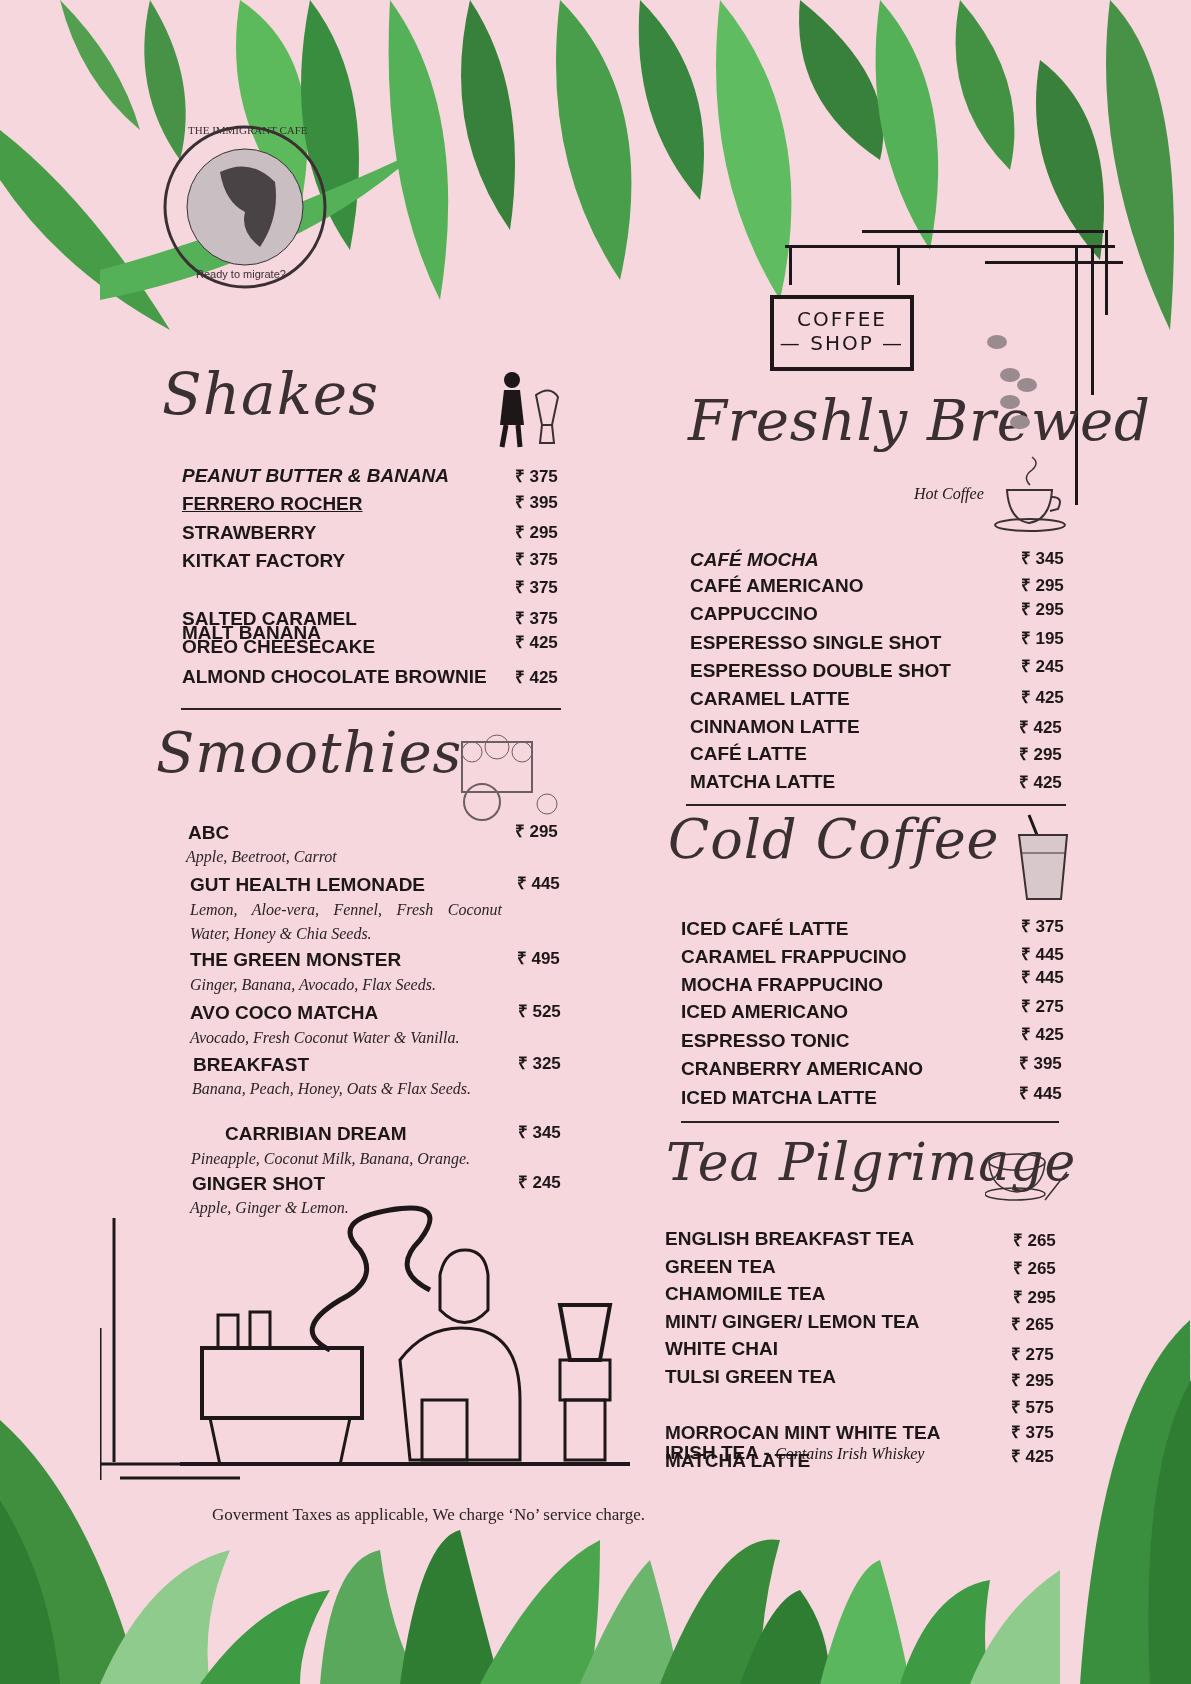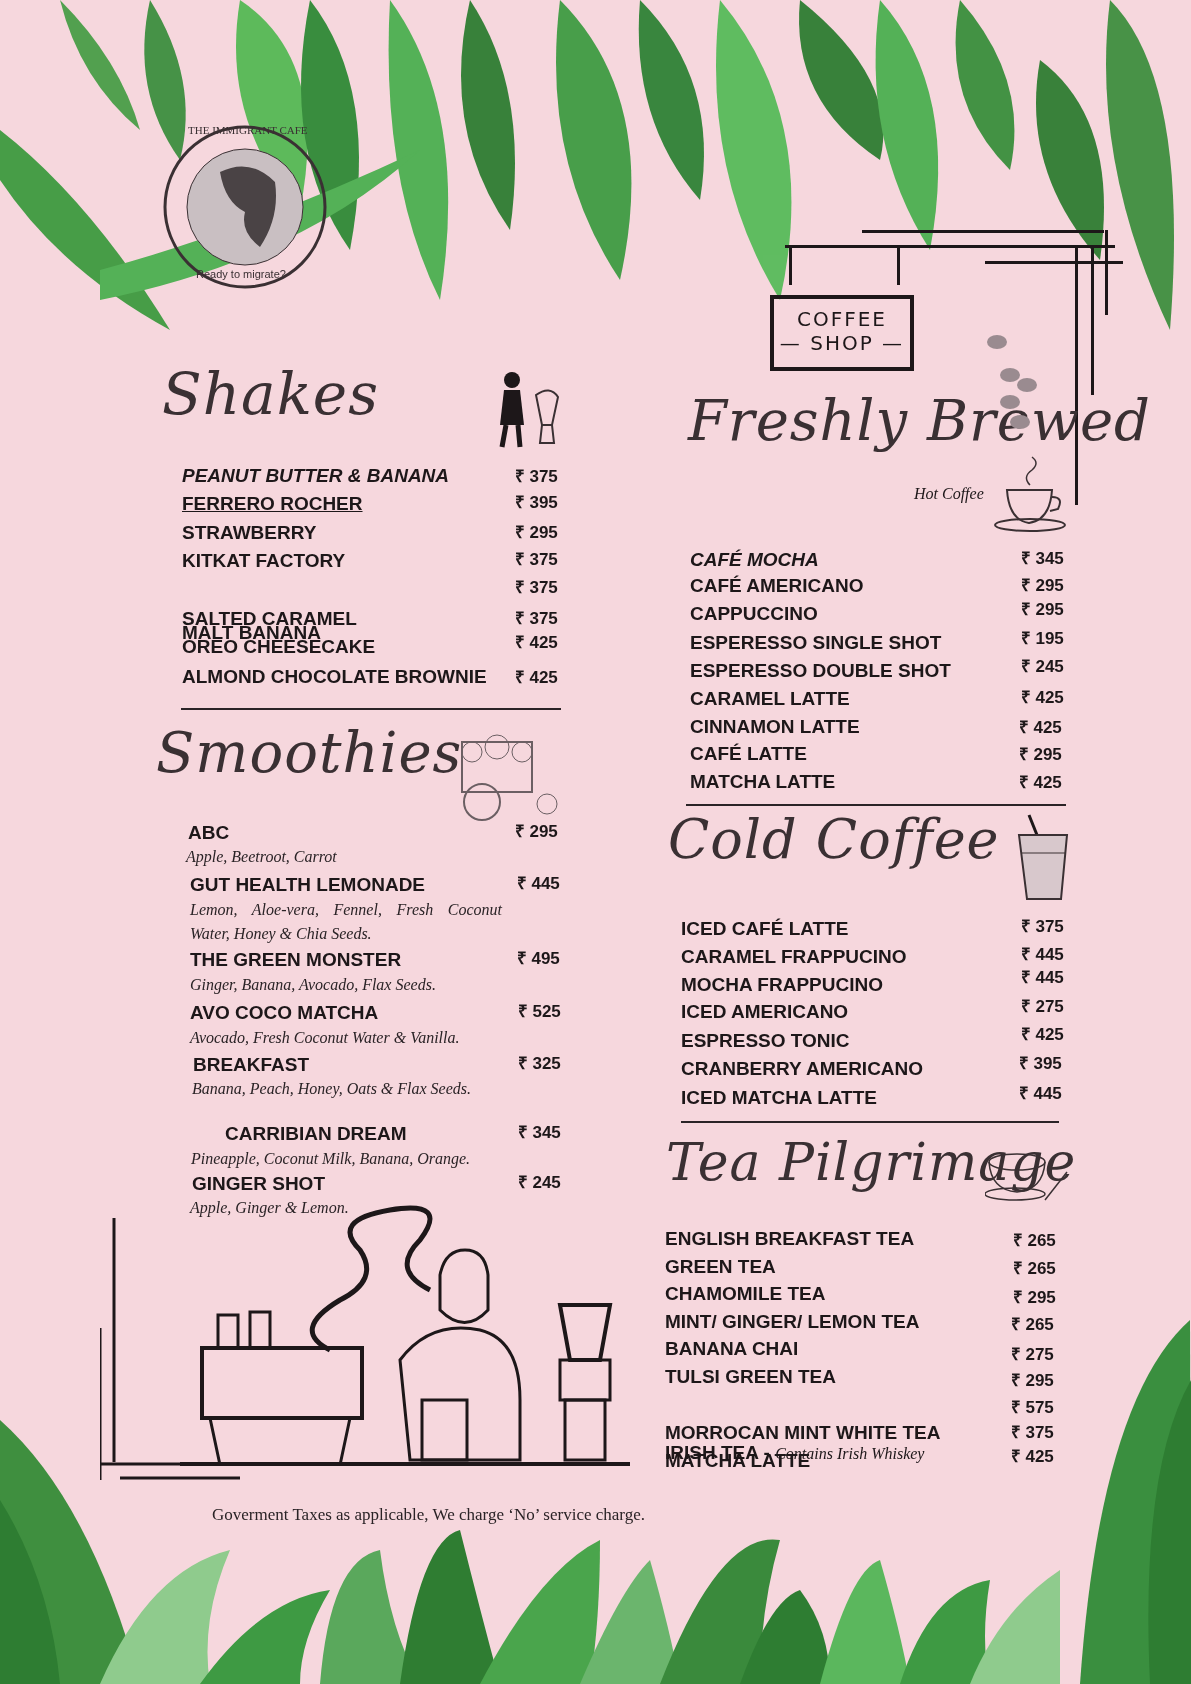--- a/index.html
+++ b/index.html
@@ -247,21 +247,21 @@
 
 <div>
   <div class="item" style="left:665px;top:1228px;">ENGLISH BREAKFAST TEA</div>
   <div class="price" style="left:1013px;top:1230px;">₹ 265</div>
   <div class="item" style="left:665px;top:1256px;">GREEN TEA</div>
   <div class="price" style="left:1013px;top:1258px;">₹ 265</div>
   <div class="item" style="left:665px;top:1283px;">CHAMOMILE TEA</div>
   <div class="price" style="left:1013px;top:1287px;">₹ 295</div>
   <div class="item" style="left:665px;top:1311px;">MINT/ GINGER/ LEMON TEA</div>
   <div class="price" style="left:1011px;top:1314px;">₹ 265</div>
-  <div class="item" style="left:665px;top:1338px;">BANANA CHAI</div>
+  <div class="item" style="left:665px;top:1338px;">WHITE CHAI</div>
   <div class="price" style="left:1011px;top:1344px;">₹ 275</div>
   <div class="item" style="left:665px;top:1366px;">TULSI GREEN TEA</div>
   <div class="price" style="left:1011px;top:1370px;">₹ 295</div>
   <div class="item" style="left:665px;top:1442px;">
     <span>IRISH TEA -</span>
     <span style="font-family:'Liberation Serif',serif;font-style:italic;font-weight:normal;font-size:16px;">Contains Irish Whiskey</span>
   </div>
   <div class="price" style="left:1011px;top:1397px;">₹ 575</div>
   <div class="item" style="left:665px;top:1422px;">MORROCAN MINT WHITE TEA</div>
   <div class="price" style="left:1011px;top:1422px;">₹ 375</div>

